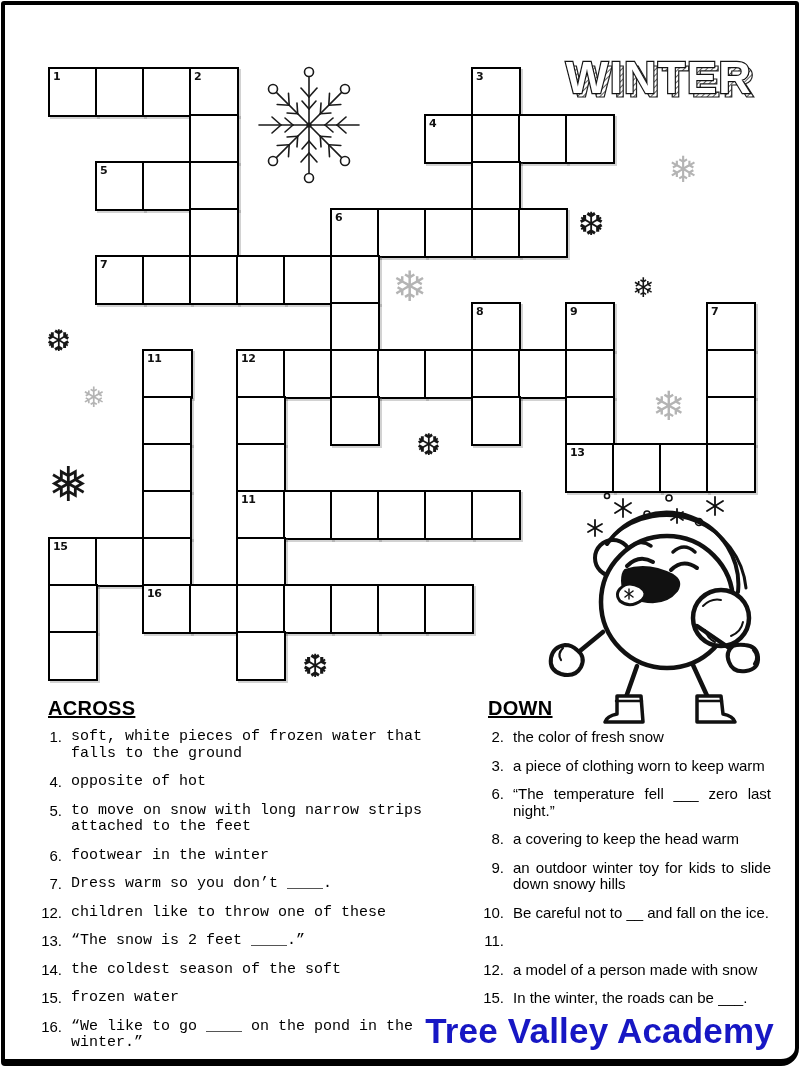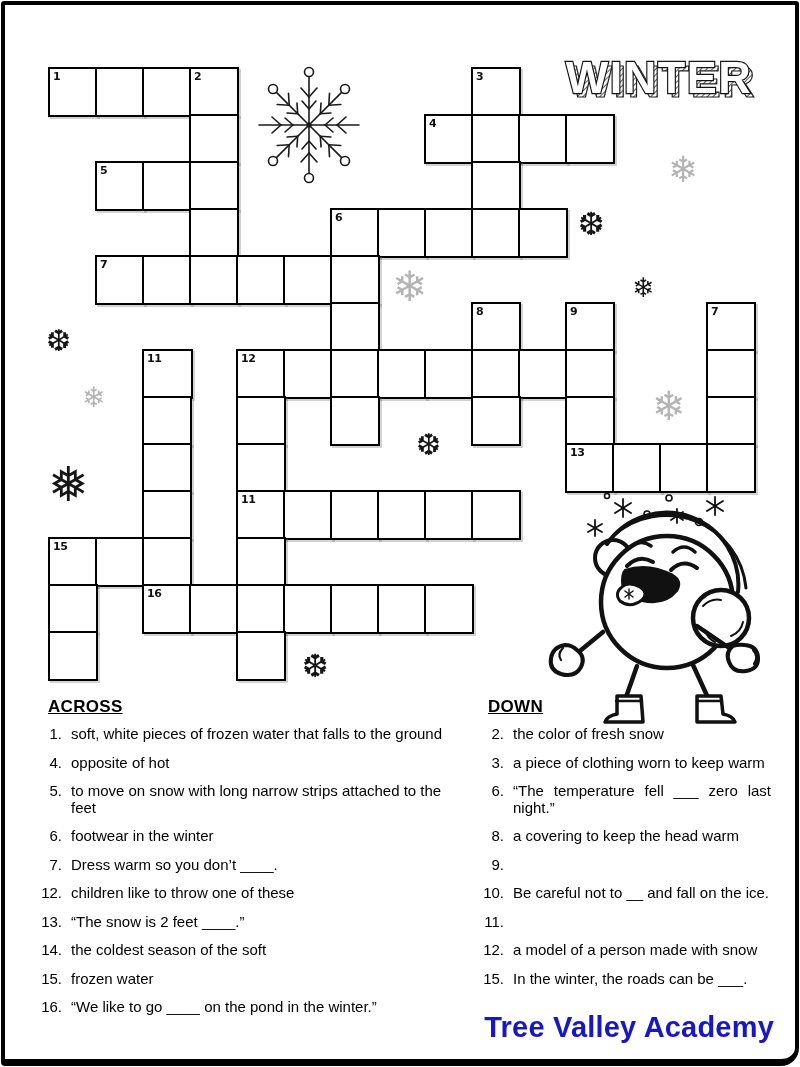--- a/index.html
+++ b/index.html
@@ -18,39 +18,39 @@
     border:2.5px solid #000; background:#fff;
     box-shadow:2px 2px 0 rgba(125,125,125,.35);
   }
   .cellnum {
     position:absolute; top:1px; left:3px; font-size:11px; font-weight:600;
     color:#111; font-family:"DejaVu Sans", sans-serif; letter-spacing:-.5px;
   }
   
   .clues { position:absolute; }
   .clues h2 {
-    margin:0 0 9px 12px; font-size:17px; font-weight:bold;
+    margin:0 0 9px 12px; font-size:20px; font-weight:bold;
     text-decoration:underline; letter-spacing:.3px; color:#000;
   }
   .clue { display:flex; margin-bottom:12px; font-size:15px; line-height:16.5px; color:#000; }
   .clue-num { width:26px; text-align:right; margin-right:9px; flex:none; }
   .across-clues { left:36px; top:697px; width:412px; }
-  .across-clues .clue-text { width:374px; }
+  .across-clues .clue-text { width:374px;font-family:Liberation Mono, monospace; }
   .down-clues { left:476px; top:697px; width:302px; }
   .down-clues .clue-num { width:28px; }
   .down-clues .clue-text { width:258px; text-align:justify; }
   
   .flake { position:absolute; line-height:1; font-family:"DejaVu Sans", sans-serif; pointer-events:none; }
   .flake.dark { color:#161616; }
   .flake.light { color:#b4b4b4; }
   .title-svg   { position:absolute; left:546px; top:48px; }
   .bigflake-svg{ position:absolute; left:250px; top:64px; }
   .snowman-svg { position:absolute; left:545px; top:490px; pointer-events:none; }
   .brand {
-    position:absolute; right:26px; top:1011px; font-size:29px; font-weight:bold;
+    position:absolute; right:26px; top:1011px; font-size:35px; font-weight:bold;
     letter-spacing:.2px;
   }
 </style>
 </head>
 <body>
 
 <div class="page">
   <div class="frame"></div>
 
   <svg class="title-svg" width="228" height="62" viewBox="0 0 228 62">
@@ -377,20 +377,21 @@
         <div class="clue">
           <span class="clue-num">6.</span>
           <span class="clue-text">“The temperature fell ___ zero last night.”</span>
         </div>
         <div class="clue">
           <span class="clue-num">8.</span>
           <span class="clue-text">a covering to keep the head warm</span>
         </div>
         <div class="clue">
           <span class="clue-num">9.</span>
+          <span class="clue-text">an outdoor winter toy for kids to slide down snowy hills</span>
         </div>
         <div class="clue">
           <span class="clue-num">10.</span>
           <span class="clue-text">Be careful not to __ and fall on the ice.</span>
         </div>
         <div class="clue">
           <span class="clue-num">11.</span>
         </div>
         <div class="clue">
           <span class="clue-num">12.</span>

